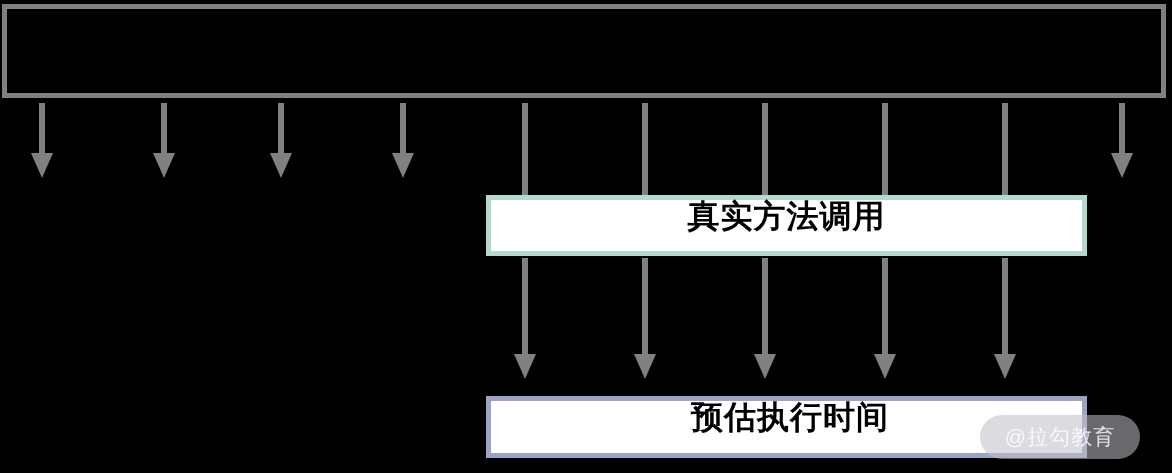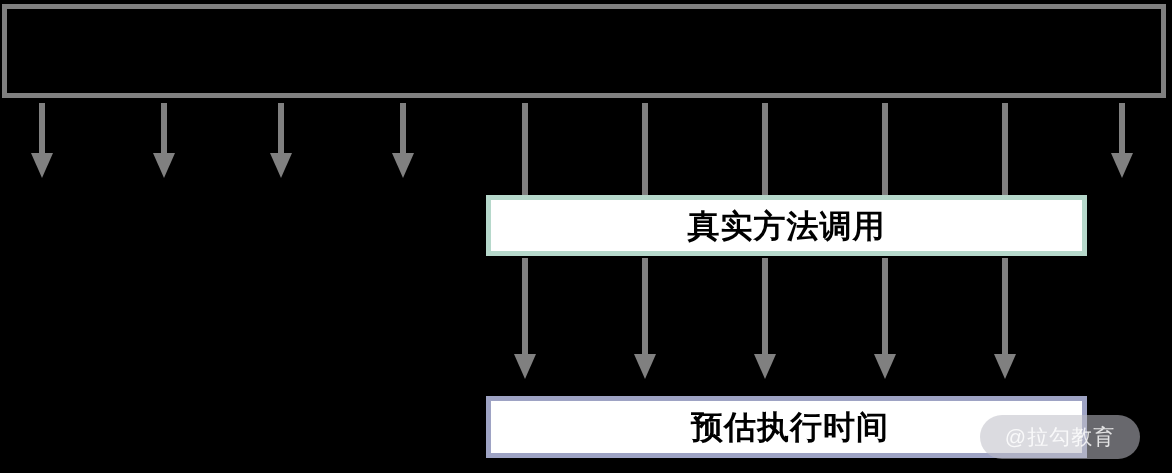--- a/index.html
+++ b/index.html
@@ -22,21 +22,20 @@
     box-sizing: border-box;
     background: transparent;
   }
 
   
   .label-box {
     position: absolute;
     box-sizing: border-box;
     background: #ffffff;
     display: flex;
-    align-items: center;
     justify-content: center;
   }
   .label-box .box-text {
     color: #000000;
     font-weight: bold;
     font-size: 32px;
     line-height: 1;
     letter-spacing: 1px;
     white-space: nowrap;
     font-family: "Liberation Sans", "DejaVu Sans", sans-serif;

